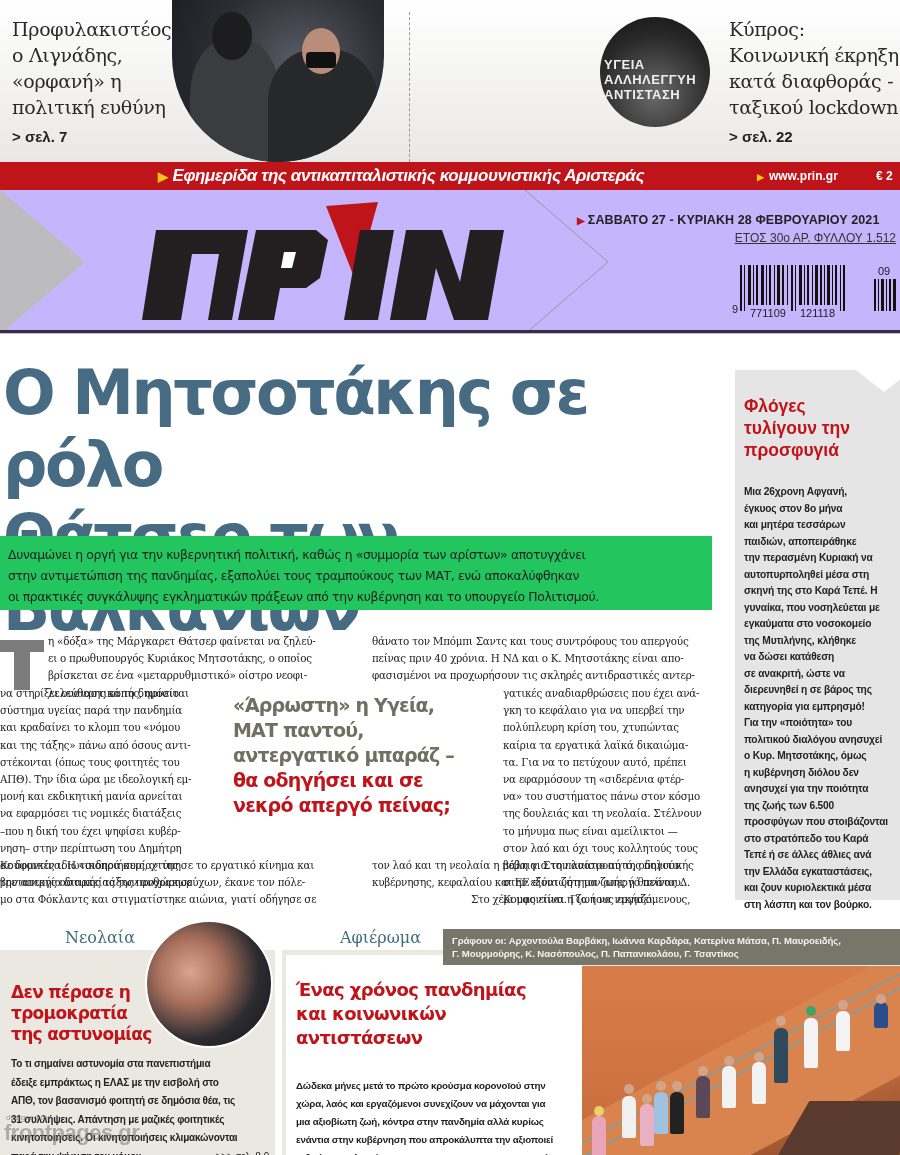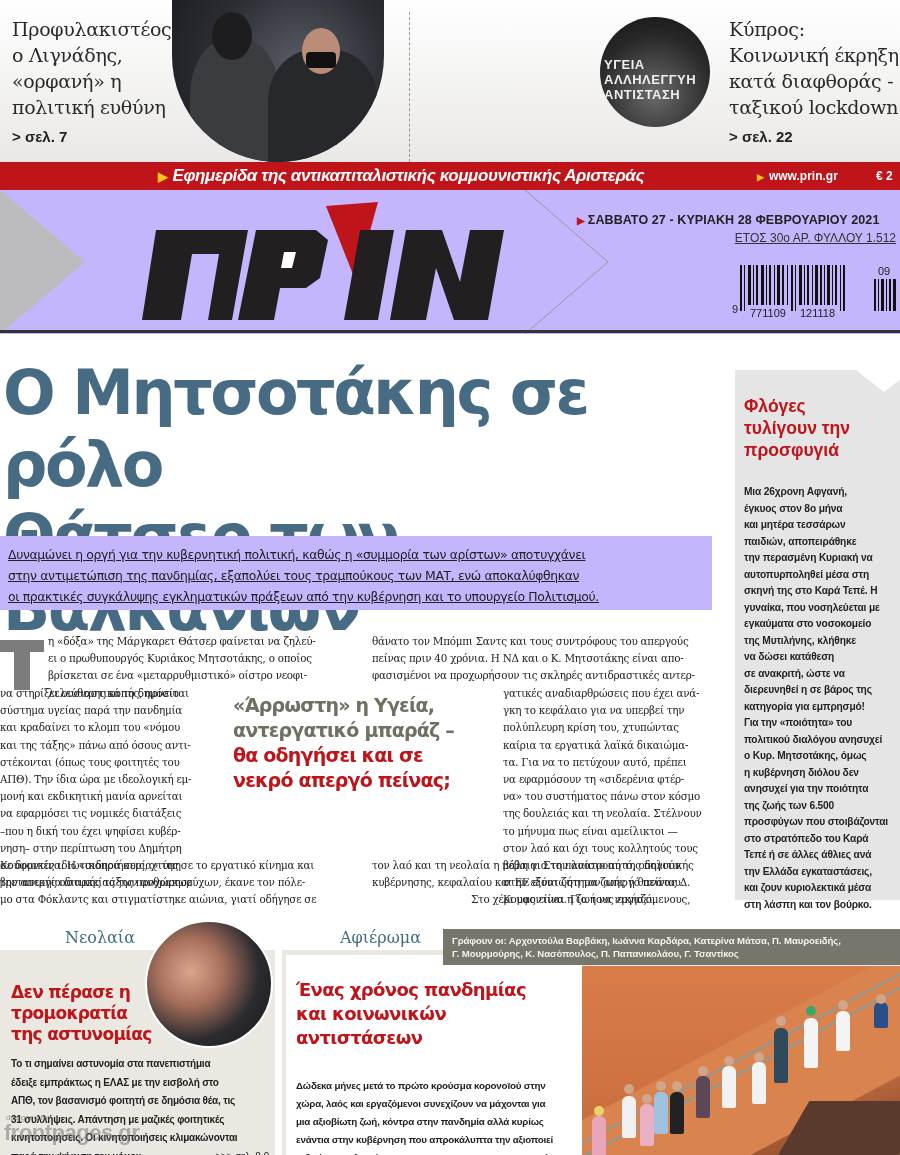--- a/index.html
+++ b/index.html
@@ -42,23 +42,23 @@
     font-size: 12.5px; font-weight: bold; color: #222; letter-spacing: 0.1px; }
   .date-line .tri-red { color: #c0141b; font-size: 10px; margin-right: 3px; }
   .issue-line { position: absolute; right: 4px; top: 41px; font-family: "Liberation Sans", sans-serif;
     font-size: 12px; color: #333; text-decoration: underline; }
   .barcode { position: absolute; left: 730px; top: 267px; }
   .mast-rule { position: absolute; left: 0; top: 332px; width: 900px; height: 3px; background: #333; }
 
   
   .headline { position: absolute; left: 3px; top: 357px; width: 720px; font-family: "DejaVu Sans", sans-serif;
     font-weight: bold; font-size: 62px; line-height: 72px; color: #466b82; letter-spacing: -2.5px; }
-  .subhead-box { position: absolute; left: 0; top: 536px; width: 712px; height: 74px; background: #c4b5fd;
+  .subhead-box { position: absolute; left: 0; top: 536px; width: 712px; height: 74px; background: #22c55e;
     padding: 8px 0 0 8px; font-family: "DejaVu Sans", sans-serif; font-size: 12.4px; line-height: 21px;
-    color: #222; letter-spacing: -0.35px; text-decoration: underline; }
+    color: #222; letter-spacing: -0.35px; }
 
   
   .sidebar { position: absolute; left: 735px; top: 370px; width: 179px; height: 530px; background: #e5e5e5; }
   .sidebar-notch { position: absolute; right: 0; top: 0; width: 0; height: 0;
     border-left: 28px solid transparent; border-right: 28px solid transparent; border-top: 22px solid #fff; right: 2px; }
   .sidebar-title { position: absolute; left: 9px; top: 25px; width: 150px; font-family: "Liberation Sans", sans-serif;
     font-weight: bold; font-size: 17.5px; line-height: 22px; color: #c0141b; }
   .sidebar-body { position: absolute; left: 9px; top: 114px; width: 156px; font-family: "Liberation Sans", sans-serif;
     font-weight: bold; font-size: 10.2px; line-height: 16.5px; color: #222; letter-spacing: -0.15px; }
 
@@ -298,20 +298,21 @@
   <div>τον λαό και τη νεολαία η πάλη για την ανατροπή της πολιτικής</div>
   <div>κυβέρνησης, κεφαλαίου και ΕΕ είναι ζήτημα ζωής ή θανάτου.</div>
   <div style="display:flex; justify-content:flex-end; text-align:left;">
     <span>Στο χέρι μας είναι η ζωή να νικήσει.</span>
     <span class="page-ref">&gt;&gt;&gt; σελ. 3, 5</span>
   </div>
 </div>
 
 <div class="pullquote">
   <span class="pq-grey">«Άρρωστη» η Υγεία,</span>
+  <span class="pq-grey">ΜΑΤ παντού,</span>
   <span class="pq-grey">αντεργατικό μπαράζ –</span>
   <span class="pq-red">θα οδηγήσει και σε</span>
   <span class="pq-red">νεκρό απεργό πείνας;</span>
 </div>
 
 <div class="sidebar">
   <div class="sidebar-notch"></div>
   <div class="sidebar-title">
     <div>Φλόγες</div>
     <div>τυλίγουν την</div>

